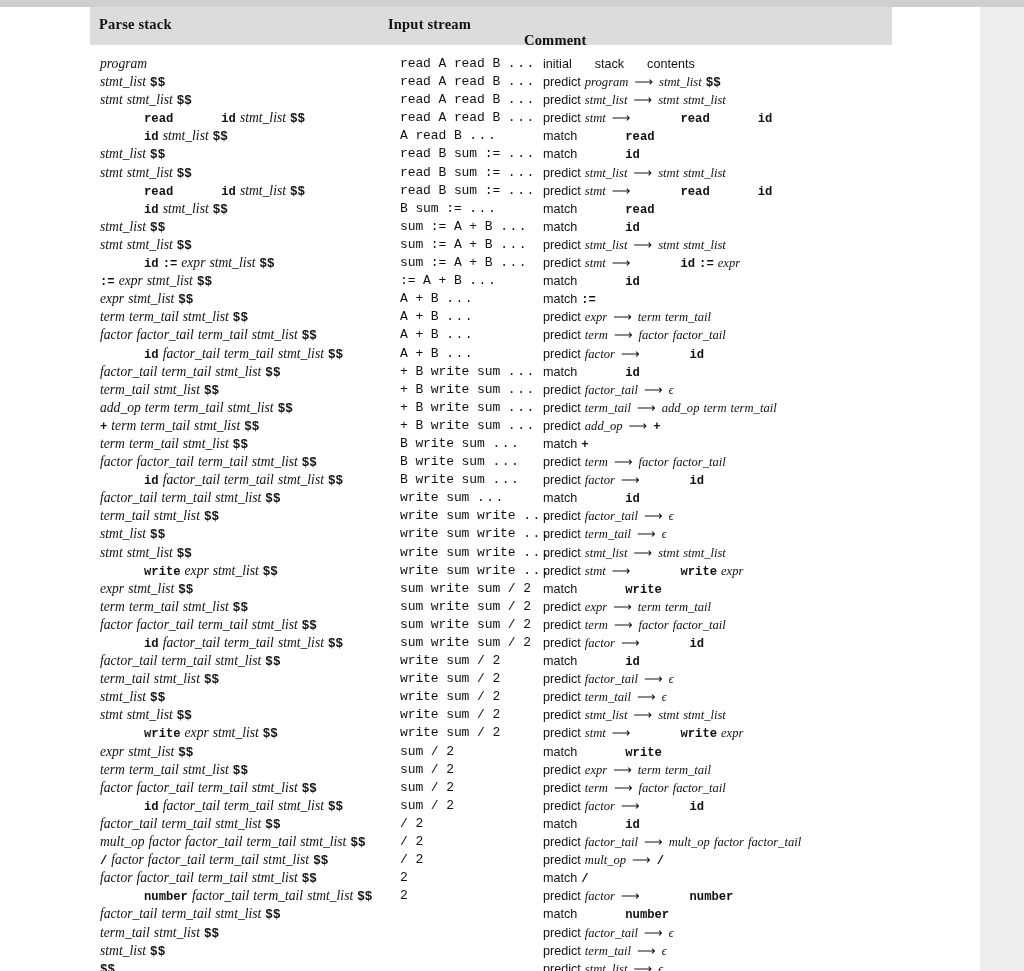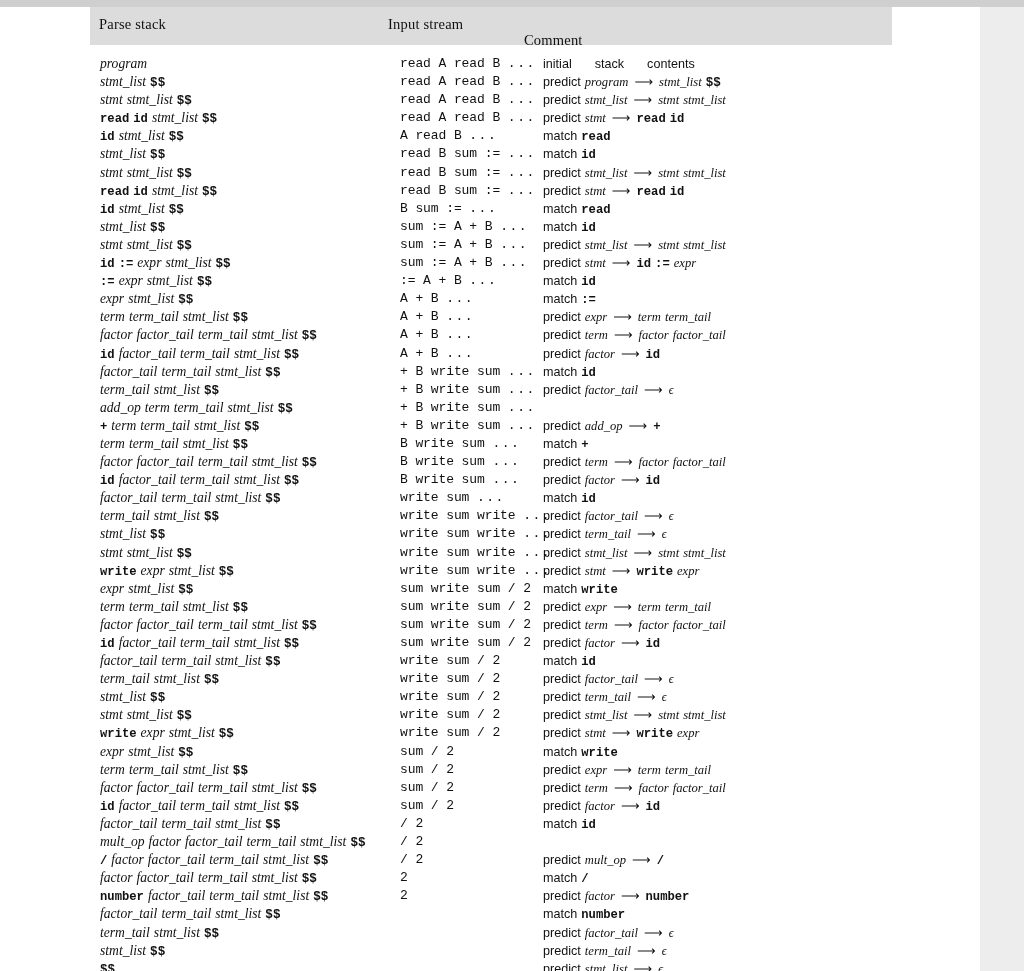--- a/index.html
+++ b/index.html
@@ -42,21 +42,21 @@
   }
   .header-band {
     background: #dcdcdc;
     height: 38px;
     position: relative;
   }
   .hcell {
     position: absolute;
     top: 9px;
     font-family: "Liberation Serif", serif;
-    font-weight: normal;
+    font-weight: bold;
     font-size: 14.5px;
     color: #111;
     letter-spacing: 0.2px;
   }
   .hcell.c1 { left: 9px; }
   .hcell.c2 { left: 298px; }
   .hcell.c3 { left: 434px; margin-top: 16px; }
 
   .rows {
     position: relative;
@@ -73,21 +73,21 @@
     line-height: 18.1px;
     font-size: 13.6px;
     color: #111;
   }
   .cell.stack { left: 10px; }
   .cell.input { left: 310px; font-family: "Liberation Mono", monospace; font-size: 13px; letter-spacing: -0.1px;}
   .cell.comment { left: 434px; font-family: "Liberation Sans", sans-serif; font-size: 12.6px; }
 
   
   .nt { font-family: "Liberation Serif", serif; font-style: italic; }
-  .tm { font-family: "Liberation Mono", monospace; font-weight: bold; font-size: 12.2px; }
+  .tm { font-family: "Liberation Mono", monospace; font-weight: bold; font-size: 12.2px; margin-left: 44px; }
   .op { font-family: "Liberation Mono", monospace; font-weight: bold; font-size: 12.2px; }
   .eod { font-family: "Liberation Mono", monospace; font-weight: bold; font-size: 12.6px; }
   .arrow { font-family: "Liberation Serif", serif; font-size: 13px; padding: 0 2px; }
   .eps { font-family: "Liberation Serif", serif; font-style: italic; font-size: 12px; }
   .kw { font-family: "Liberation Sans", sans-serif; margin-left: 19px; }
   .sp { display: inline-block; width: 4px; }
 </style>
 </head>
 <body>
 
@@ -195,20 +195,21 @@
           <div class="cell comment"><span class="kw">match</span><span class="sp"></span><span class="tm">id</span></div>
         </div>
         <div class="row">
           <div class="cell stack"><span class="nt">term_tail</span><span class="sp"></span><span class="nt">stmt_list</span><span class="sp"></span><span class="eod">$$</span></div>
           <div class="cell input">+ B write sum <span style="letter-spacing:1.5px;">...</span></div>
           <div class="cell comment"><span class="kw">predict</span><span class="sp"></span><span class="nt">factor_tail</span><span class="sp"></span><span class="arrow">⟶</span><span class="sp"></span><span class="eps">ϵ</span></div>
         </div>
         <div class="row">
           <div class="cell stack"><span class="nt">add_op</span><span class="sp"></span><span class="nt">term</span><span class="sp"></span><span class="nt">term_tail</span><span class="sp"></span><span class="nt">stmt_list</span><span class="sp"></span><span class="eod">$$</span></div>
           <div class="cell input">+ B write sum <span style="letter-spacing:1.5px;">...</span></div>
+          <div class="cell comment"><span class="kw">predict</span><span class="sp"></span><span class="nt">term_tail</span><span class="sp"></span><span class="arrow">⟶</span><span class="sp"></span><span class="nt">add_op</span><span class="sp"></span><span class="nt">term</span><span class="sp"></span><span class="nt">term_tail</span></div>
         </div>
         <div class="row">
           <div class="cell stack"><span class="op">+</span><span class="sp"></span><span class="nt">term</span><span class="sp"></span><span class="nt">term_tail</span><span class="sp"></span><span class="nt">stmt_list</span><span class="sp"></span><span class="eod">$$</span></div>
           <div class="cell input">+ B write sum <span style="letter-spacing:1.5px;">...</span></div>
           <div class="cell comment"><span class="kw">predict</span><span class="sp"></span><span class="nt">add_op</span><span class="sp"></span><span class="arrow">⟶</span><span class="sp"></span><span class="op">+</span></div>
         </div>
         <div class="row">
           <div class="cell stack"><span class="nt">term</span><span class="sp"></span><span class="nt">term_tail</span><span class="sp"></span><span class="nt">stmt_list</span><span class="sp"></span><span class="eod">$$</span></div>
           <div class="cell input">B write sum <span style="letter-spacing:1.5px;">...</span></div>
           <div class="cell comment"><span class="kw">match</span><span class="sp"></span><span class="op">+</span></div>
@@ -314,20 +315,21 @@
           <div class="cell comment"><span class="kw">predict</span><span class="sp"></span><span class="nt">factor</span><span class="sp"></span><span class="arrow">⟶</span><span class="sp"></span><span class="tm">id</span></div>
         </div>
         <div class="row">
           <div class="cell stack"><span class="nt">factor_tail</span><span class="sp"></span><span class="nt">term_tail</span><span class="sp"></span><span class="nt">stmt_list</span><span class="sp"></span><span class="eod">$$</span></div>
           <div class="cell input">/ 2</div>
           <div class="cell comment"><span class="kw">match</span><span class="sp"></span><span class="tm">id</span></div>
         </div>
         <div class="row">
           <div class="cell stack"><span class="nt">mult_op</span><span class="sp"></span><span class="nt">factor</span><span class="sp"></span><span class="nt">factor_tail</span><span class="sp"></span><span class="nt">term_tail</span><span class="sp"></span><span class="nt">stmt_list</span><span class="sp"></span><span class="eod">$$</span></div>
           <div class="cell input">/ 2</div>
+          <div class="cell comment"><span class="kw">predict</span><span class="sp"></span><span class="nt">factor_tail</span><span class="sp"></span><span class="arrow">⟶</span><span class="sp"></span><span class="nt">mult_op</span><span class="sp"></span><span class="nt">factor</span><span class="sp"></span><span class="nt">factor_tail</span></div>
         </div>
         <div class="row">
           <div class="cell stack"><span class="op">/</span><span class="sp"></span><span class="nt">factor</span><span class="sp"></span><span class="nt">factor_tail</span><span class="sp"></span><span class="nt">term_tail</span><span class="sp"></span><span class="nt">stmt_list</span><span class="sp"></span><span class="eod">$$</span></div>
           <div class="cell input">/ 2</div>
           <div class="cell comment"><span class="kw">predict</span><span class="sp"></span><span class="nt">mult_op</span><span class="sp"></span><span class="arrow">⟶</span><span class="sp"></span><span class="op">/</span></div>
         </div>
         <div class="row">
           <div class="cell stack"><span class="nt">factor</span><span class="sp"></span><span class="nt">factor_tail</span><span class="sp"></span><span class="nt">term_tail</span><span class="sp"></span><span class="nt">stmt_list</span><span class="sp"></span><span class="eod">$$</span></div>
           <div class="cell input">2</div>
           <div class="cell comment"><span class="kw">match</span><span class="sp"></span><span class="op">/</span></div>

